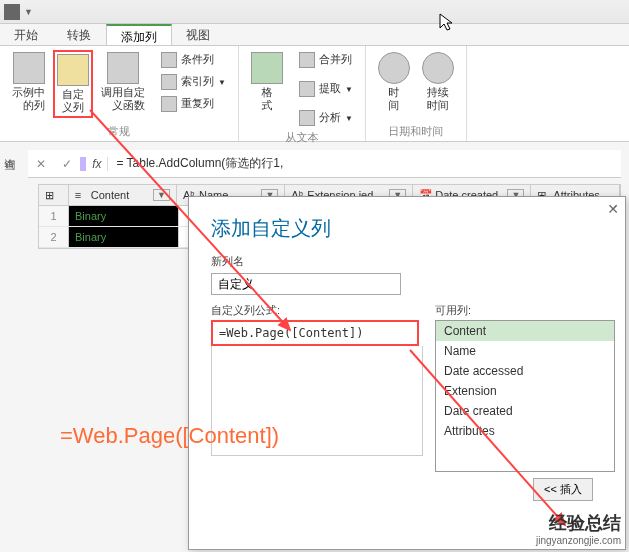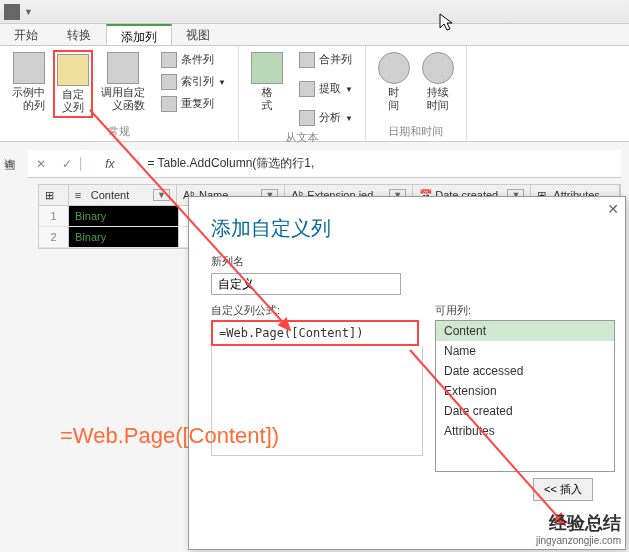--- a/index.html
+++ b/index.html
@@ -16,21 +16,21 @@
 .rbtns{display:flex;gap:4px}
 .rbtn{display:flex;flex-direction:column;align-items:center;padding:2px 4px;cursor:pointer;min-width:36px}
 .rbtn .ricon{width:32px;height:32px;background:#d0d0d0;border:1px solid #999;margin-bottom:2px;position:relative}
 .rbtn .rtxt{font-size:11px;text-align:right;line-height:1.2}
 .rbtn.small{flex-direction:row;min-width:auto;align-items:center;gap:4px}
 .rbtn.small .ricon{width:16px;height:16px;margin:0}
 .highlight-box{border:2px solid #ff4444!important;padding:2px}
 .fbar{display:flex;align-items:center;height:28px;background:#fff;border-bottom:1px solid #ccc;margin:8px 8px 0 28px}
 .fbar .x{padding:0 8px;color:#888;cursor:pointer}
 .fbar .chk{padding:0 8px;color:#888;cursor:pointer}
-.fbar .fx{padding:0 24px;font-style:italic;color:#555;border-left:1px solid #c4b5fd;border-right:1px solid #ddd}
+.fbar .fx{padding:0 6px;font-style:italic;color:#555;border-left:6px solid #c4b5fd;border-right:1px solid #ddd}
 .fbar .formula{padding:0 8px;flex:1;color:#333}
 .leftcol{position:absolute;left:2px;top:150px;width:20px;writing-mode:vertical-lr;text-align:center;color:#666;font-size:11px}
 .leftarrow{position:absolute;left:4px;top:156px;font-size:13px;color:#666}
 .grid{margin:6px 8px 0 38px;background:#fff;border:1px solid #ccc}
 .ghead{display:flex;background:#f0f0f0;border-bottom:1px solid #ccc}
 .gcell{border-right:1px solid #ccc;padding:4px 6px;display:flex;align-items:center;gap:4px;font-size:11px}
 .gcell .drop{margin-left:auto;font-size:9px;color:#666;border:1px solid #aaa;padding:0 3px}
 .gcell .cicon{width:12px;height:12px;display:inline-block}
 .grow{display:flex;border-bottom:1px solid #e5e5e5}
 .grow .gcell{background:#000000}

